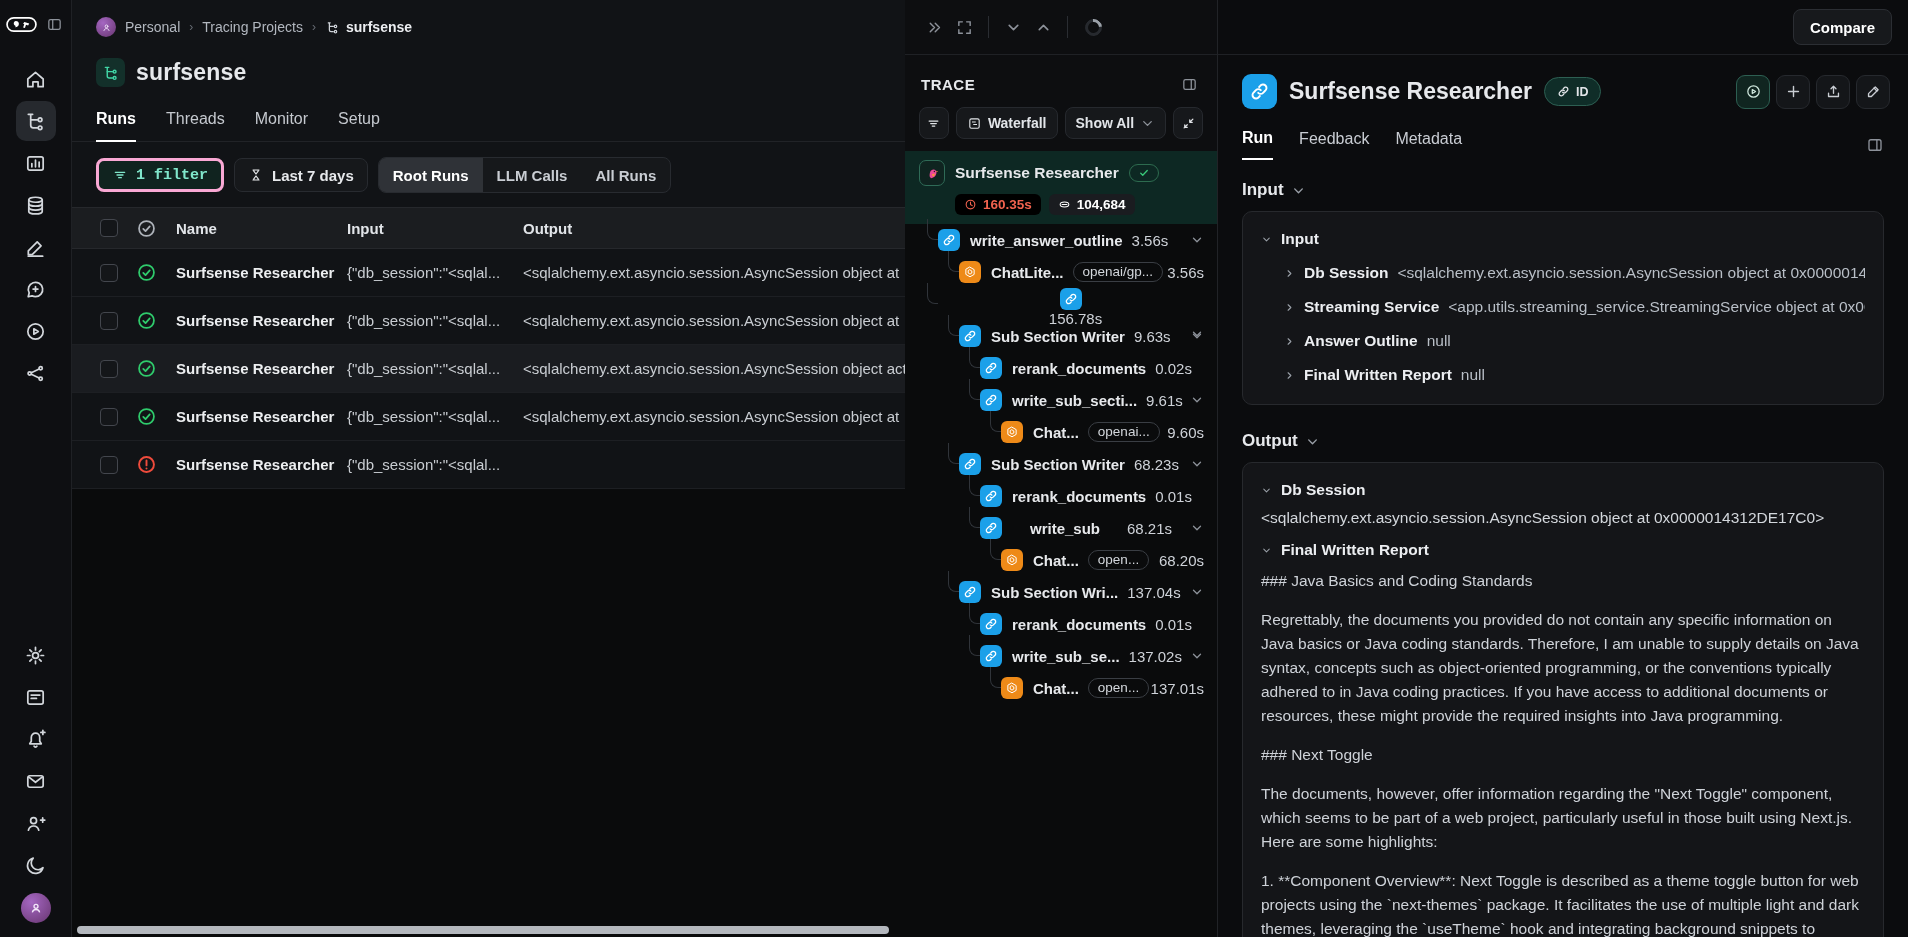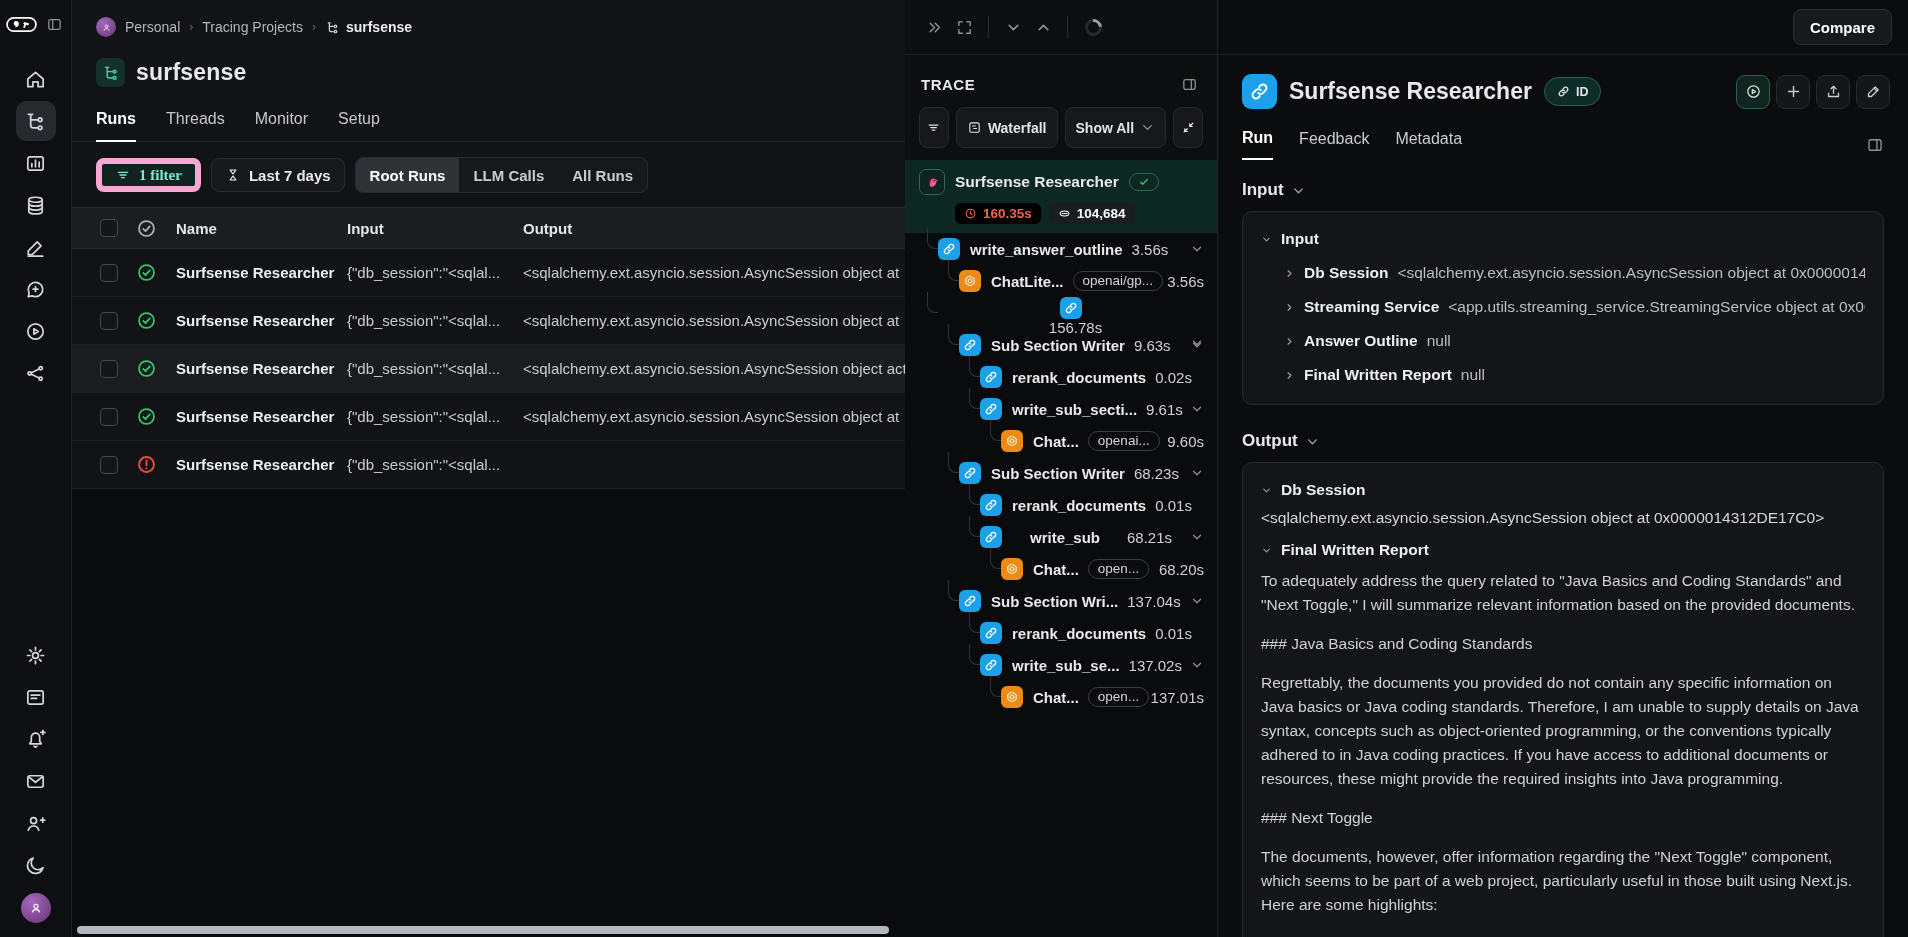--- a/index.html
+++ b/index.html
@@ -59,21 +59,21 @@
   
   .trace{width:313px;flex:none;background:#0d0e10;border-right:1px solid #212327;display:flex;flex-direction:column}
   .trace-topbar{height:55px;flex:none;border-bottom:1px solid #1f2125;display:flex;align-items:center;padding:0 14px;color:#8d929a}
   .ibtn{width:30px;height:30px;border-radius:7px;display:flex;align-items:center;justify-content:center;cursor:pointer;color:#8d929a}
   .ibtn svg{width:17px;height:17px}
   .vdiv{width:1px;height:22px;background:#2a2d32;margin:0 9px}
   .spinner{width:17px;height:17px;border-radius:50%;border:3px solid #26292e;border-top-color:#9aa0a8;transform:rotate(40deg);margin-left:8px}
   .trace-head{display:flex;align-items:center;justify-content:space-between;padding:17px 16px 11px;font-size:15px;font-weight:700;letter-spacing:.5px}
   .trace-head .ibtn{width:24px;height:24px}
   .trace-toolbar{display:flex;align-items:center;gap:7px;padding:0 14px 12px}
-  .tbtn{height:41px;border-radius:8px;background:#16181b;border:1px solid #26292e;color:#e2e5e9;display:inline-flex;align-items:center;gap:6px;padding:0 10px;font-size:14px;font-weight:600;cursor:pointer;white-space:nowrap}
+  .tbtn{height:32px;border-radius:8px;background:#16181b;border:1px solid #26292e;color:#e2e5e9;display:inline-flex;align-items:center;gap:6px;padding:0 10px;font-size:14px;font-weight:600;cursor:pointer;white-space:nowrap}
   .tbtn svg{width:15px;height:15px}
   .tbtn .chev{color:#8d929a}
   .tbtn.square{width:32px;padding:0;justify-content:center}
   .tree{flex:1;background:#0a0b0c;overflow:hidden}
   .root-item{background:#0d2823;padding:9px 12px 9px 14px;cursor:pointer}
   .root-line1{display:flex;align-items:center;gap:10px}
   .root-icon{width:26px;height:26px;border-radius:7px;border:1px solid #2f6b57;background:#0f2420;display:flex;align-items:center;justify-content:center;flex:none}
   .root-icon svg{width:17px;height:17px}
   .root-name{font-size:15.5px;font-weight:700;white-space:nowrap}
   .badge-ok{display:inline-flex;align-items:center;justify-content:center;border:1px solid #2d6b4f;border-radius:10px;padding:2px 8px;color:#39c779}
@@ -315,21 +315,21 @@
       </span>
       <h1 class="page-title">surfsense</h1>
     </div>
     <div class="tabs-row" id="main-tabs">
         <div class="tab active">Runs</div>
         <div class="tab">Threads</div>
         <div class="tab">Monitor</div>
         <div class="tab">Setup</div>
       </div>
     <div class="filter-row">
-      <button class="fbtn teal" style="border:6px solid #f9a8d4;font-family:Liberation Serif, serif">
+      <button class="fbtn teal" style="border:3px solid #f9a8d4;font-family:Liberation Mono, monospace">
         <svg viewBox="0 0 24 24" fill="none" stroke="currentColor" stroke-width="2" stroke-linecap="round">
             <path d="M5 8h14M7.5 12h9M10 16h4"></path>
           </svg>
         <span>1 filter</span>
       </button>
       <button class="fbtn dark" style="font-family:inherit">
         <svg viewBox="0 0 24 24" fill="none" stroke="currentColor" stroke-width="1.8" stroke-linecap="round" stroke-linejoin="round">
             <path d="M7.5 4.5h9M7.5 19.5h9M8.7 4.5v1.8L12 10.5l3.3-4.2V4.5M8.7 19.5v-1.8L12 13.5l3.3 4.2v1.8"></path>
           </svg>
         <span>Last 7 days</span>
@@ -855,21 +855,20 @@
           </div>
           <div class="out-val">&lt;sqlalchemy.ext.asyncio.session.AsyncSession object at 0x0000014312DE17C0&gt;</div>
           <div class="out-key">
             <span>
               <svg viewBox="0 0 24 24" fill="none" stroke="currentColor" stroke-width="2.2" stroke-linecap="round" stroke-linejoin="round">
                 <path d="m6 9 6 6 6-6"></path>
               </svg>
             </span>
             <span>Final Written Report</span>
           </div>
-          <p class="op">To adequately address the query related to "Java Basics and Coding Standards" and "Next Toggle," I will summarize relevant information based on the provided documents.</p>
           <p class="op">### Java Basics and Coding Standards</p>
           <p class="op">Regrettably, the documents you provided do not contain any specific information on Java basics or Java coding standards. Therefore, I am unable to supply details on Java syntax, concepts such as object-oriented programming, or the conventions typically adhered to in Java coding practices. If you have access to additional documents or resources, these might provide the required insights into Java programming.</p>
           <p class="op">### Next Toggle</p>
           <p class="op">The documents, however, offer information regarding the "Next Toggle" component, which seems to be part of a web project, particularly useful in those built using Next.js. Here are some highlights:</p>
           <p class="op">1. **Component Overview**: Next Toggle is described as a theme toggle button for web projects using the `next-themes` package. It facilitates the use of multiple light and dark themes, leveraging the `useTheme` hook and integrating background snippets to implement</p>
         </div>
     </div>
   </section>
 </div>
 

